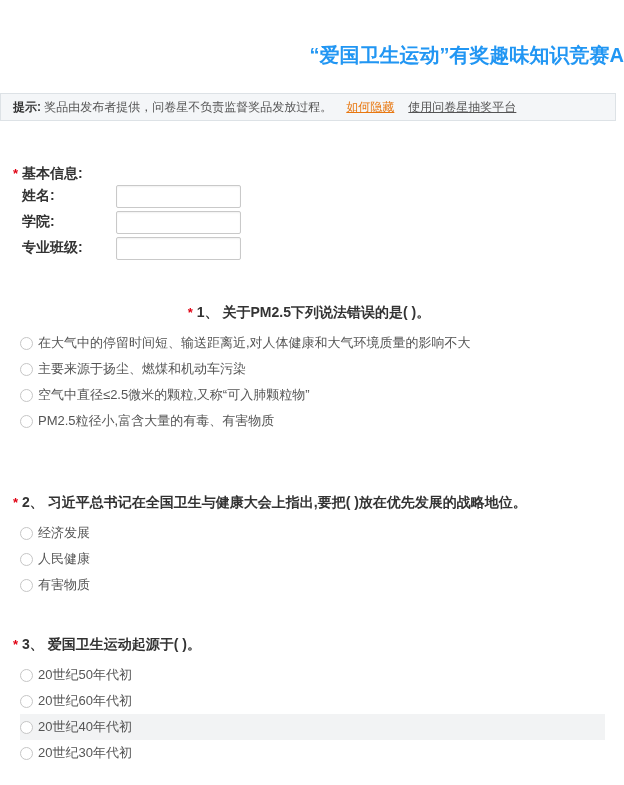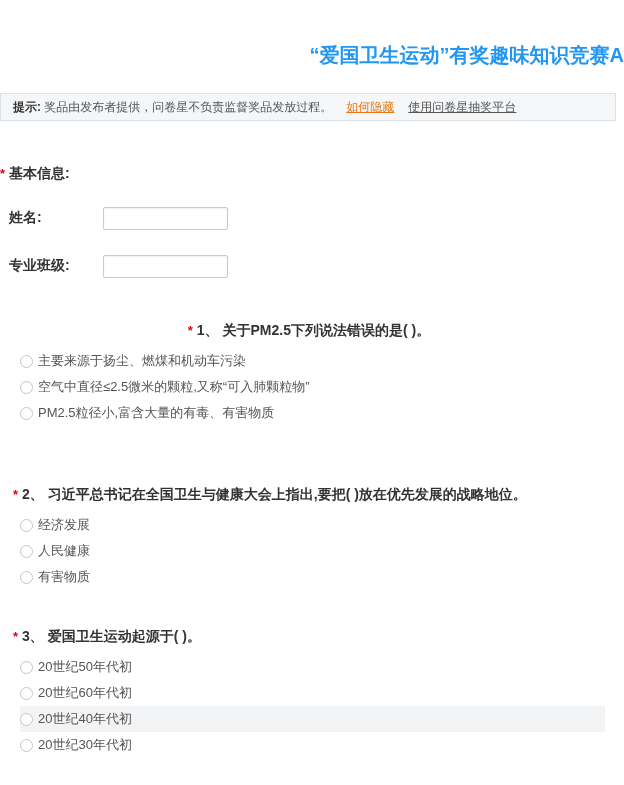--- a/index.html
+++ b/index.html
@@ -33,24 +33,24 @@
     color: #555;
     white-space: nowrap;
     overflow: hidden;
   }
   .notice b { color: #333; }
   .notice a { cursor: pointer; text-decoration: underline; }
   .link-orange { color: #e8770f; margin-left: 14px; }
   .link-gray { color: #555; margin-left: 14px; }
 
   
-  .basic-info { margin-top: 44px; }
+  .basic-info { margin-top: 44px; padding-left: 13px; }
   .section-title { font-size: 14px; font-weight: bold; color: #333; line-height: 17px; }
   .req { color: #e00012; font-weight: bold; margin-right: 4px; font-size: 13px; vertical-align: top; }
-  .field-row { display: flex; align-items: center; margin-top: 24px; height: 24px; padding-left: 9px; }
+  .field-row { display: flex; align-items: center; margin-top: 2px; height: 24px; padding-left: 9px; }
   .field-label { width: 94px; font-size: 14px; font-weight: bold; color: #333; }
   .field-input {
     width: 125px; height: 23px;
     border: 1px solid #c9c9c9;
     border-radius: 2px;
     padding: 2px 4px;
     font-size: 13px;
     color: #333;
     box-shadow: inset 0 1px 2px rgba(0,0,0,0.06);
     outline: none;
@@ -92,28 +92,36 @@
   <div class="notice"><b>提示:</b><span> 奖品由发布者提供，问卷星不负责监督奖品发放过程。</span><a class="link-orange">如何隐藏</a><a class="link-gray">使用问卷星抽奖平台</a></div>
 
   <div class="basic-info">
     <div class="section-title"><span class="req">*</span><span>基本信息:</span></div>
 
     <div class="field-row">
       <span class="field-label">姓名:</span>
       <input class="field-input" type="text" value="" style="">
     </div>
     <div class="field-row">
+      <span class="field-label">学院:</span>
+      <input class="field-input" type="text" value="" style="">
+    </div>
+    <div class="field-row">
       <span class="field-label">专业班级:</span>
       <input class="field-input" type="text" value="" style="">
     </div>
   </div>
 
   <div class="question q1">
     <div class="q-title"><span class="req">*</span><span>1、 关于PM2.5下列说法错误的是( )。</span></div>
     <div class="options">
+      <div class="option">
+          <span class="radio"></span>
+          <span>在大气中的停留时间短、输送距离近,对人体健康和大气环境质量的影响不大</span>
+        </div>
       <div class="option">
           <span class="radio"></span>
           <span>主要来源于扬尘、燃煤和机动车污染</span>
         </div>
       <div class="option">
           <span class="radio"></span>
           <span>空气中直径≤2.5微米的颗粒,又称“可入肺颗粒物”</span>
         </div>
       <div class="option">
           <span class="radio"></span>

